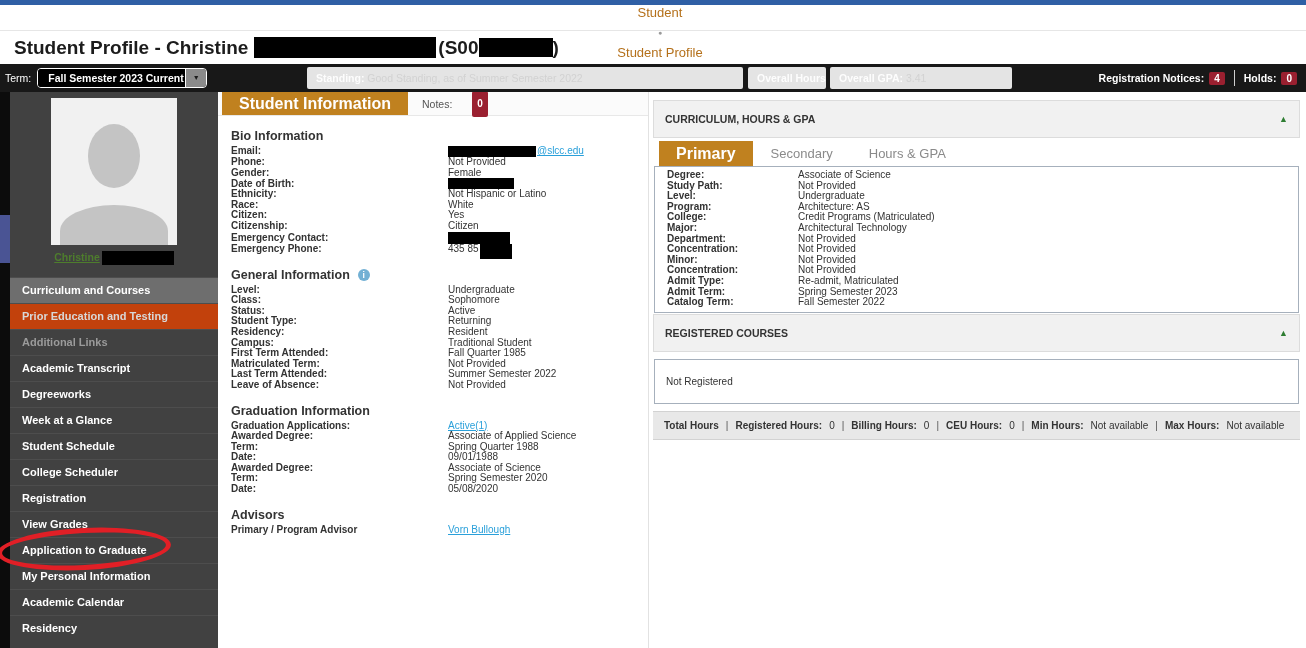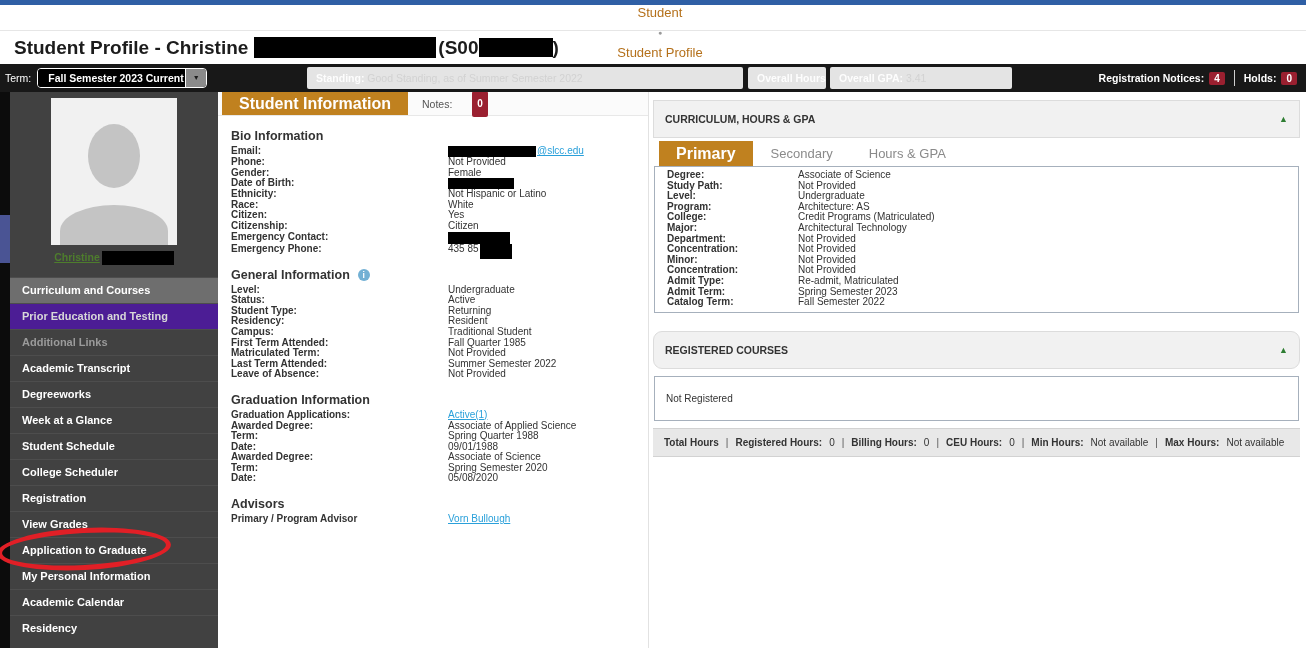--- a/index.html
+++ b/index.html
@@ -62,61 +62,61 @@
   .photo .shoulders { position:absolute; bottom:-12px; left:9px; width:108px; height:52px;
     background:#c4c4c4; border-radius:50% 50% 0 0; }
   .name-row { text-align:center; margin-top:6px; font-size:10.5px; font-weight:bold;
     white-space:nowrap; }
   .name-link { color:#4e7d2d; text-decoration:underline; cursor:pointer; }
   .n-redact { width:72px; height:14px; margin-left:2px; }
   .menu { margin-top:12px; }
   .menu-item { padding:6px 12px; font-size:11px; line-height:13px; font-weight:bold; color:#fff;
     border-top:1px solid #4d4d4d; cursor:pointer; }
   .menu-item.selected { background:#6e6e6e; }
-  .menu-item.alt { background:#4c1d95; color:#d8d8d8; }
+  .menu-item.alt { background:#c2410c; color:#d8d8d8; }
   .menu-item.dim { color:#9b9b9b; cursor:default; }
   .red-ellipse { position:absolute; left:-13px; top:436px; width:174px; height:42px;
     border:5px solid #e11f26; border-radius:50%; transform:rotate(-3deg);
     pointer-events:none; z-index:5; }
 
   
   .main { width:430px; background:#fff; flex:none; font-size:10px; color:#333; }
   .tabrow { height:24px; background:#fbfbfb; border-bottom:1px solid #e8e8e8;
     display:flex; align-items:stretch; padding-left:4px; }
   .tab-active { background:#c0811f; color:#fff; font-weight:bold; font-size:16px;
     line-height:24px; padding:0 17px; cursor:pointer; }
   .tab-notes { color:#555; font-size:10.5px; line-height:24px; padding:0 14px;
     display:flex; align-items:center; gap:20px; cursor:pointer; }
   .sections { padding-left:13px; }
   .sec-h { font-size:12.5px; font-weight:bold; color:#333; margin:13px 0 3px;
     display:flex; align-items:center; gap:8px; }
   .info-icon { width:12px; height:12px; border-radius:50%; background:#72b0d4; color:#fff;
     font-size:8.5px; font-weight:bold; text-align:center; line-height:12px; flex:none; }
-  .row { display:flex; line-height:10.6px; }
+  .row { display:flex; line-height:10.6px;align-items:flex-end; }
   .row .lbl { width:217px; font-weight:bold; flex:none; }
   .row .val { white-space:nowrap; }
   .link { color:#2aa0da; text-decoration:underline; cursor:pointer; }
   .e-redact { width:88px; height:11px; margin-right:1px; }
   .d-redact { width:66px; height:11px; }
   .ec-redact { width:62px; height:12px; }
   .ep-redact { width:32px; height:15px; margin-left:1px; margin-bottom:-4px; }
 
   
   .rightcol { flex:1; background:#fff; border-left:1px solid #e2e2e2;
     padding:8px 6px 0 4px; font-size:10px; color:#333; }
   .panel-header { display:flex; justify-content:space-between; align-items:center;
     background:#f1f1f1; border:1px solid #dcdcdc; height:38px; padding:0 11px;
     font-size:10.5px; font-weight:bold; color:#333; }
   .chevron { color:#2e7d32; font-size:9px; cursor:pointer; }
   .tabrow2 { display:flex; padding:3px 0 0 6px; }
   .tabrow2 .tab-active { line-height:25px; }
   .tab-plain { color:#8a8a8a; font-size:13px; line-height:25px; padding:0 18px; cursor:pointer; }
   .content-box { border:1px solid #a6b0bc; margin:0 1px; padding:3px 0 4px; }
   .content-box .row .lbl { width:143px; padding-left:12px; }
-  .rc-header { margin-top:18px;border-radius:9px; }
+  .rc-header { margin-top:1px; }
   .nr-box { border:1px solid #a6b0bc; margin:7px 1px 0; padding:16px 11px; }
   .totals { margin-top:7px; background:#e8e8e8; border-top:1px solid #d2d2d2;
     border-bottom:1px solid #d2d2d2; padding:8px 11px; display:flex; gap:7px;
     white-space:nowrap; }
   .totals b { font-weight:bold; }
   .totals .sep { color:#555; }
 </style>
 </head>
 <body>
 
@@ -254,20 +254,24 @@
           <span class="val"><span>435 85</span><span class="redact ep-redact"></span></span>
         </div>
 
         <div class="sec-h">
           <span>General Information</span>
           <span class="info-icon">i</span>
         </div>
         <div class="row">
             <span class="lbl">Level:</span>
             <span class="val">Undergraduate</span>
+          </div>
+        <div class="row">
+            <span class="lbl">Class:</span>
+            <span class="val">Sophomore</span>
           </div>
         <div class="row">
             <span class="lbl">Status:</span>
             <span class="val">Active</span>
           </div>
         <div class="row">
             <span class="lbl">Student Type:</span>
             <span class="val">Returning</span>
           </div>
         <div class="row">

